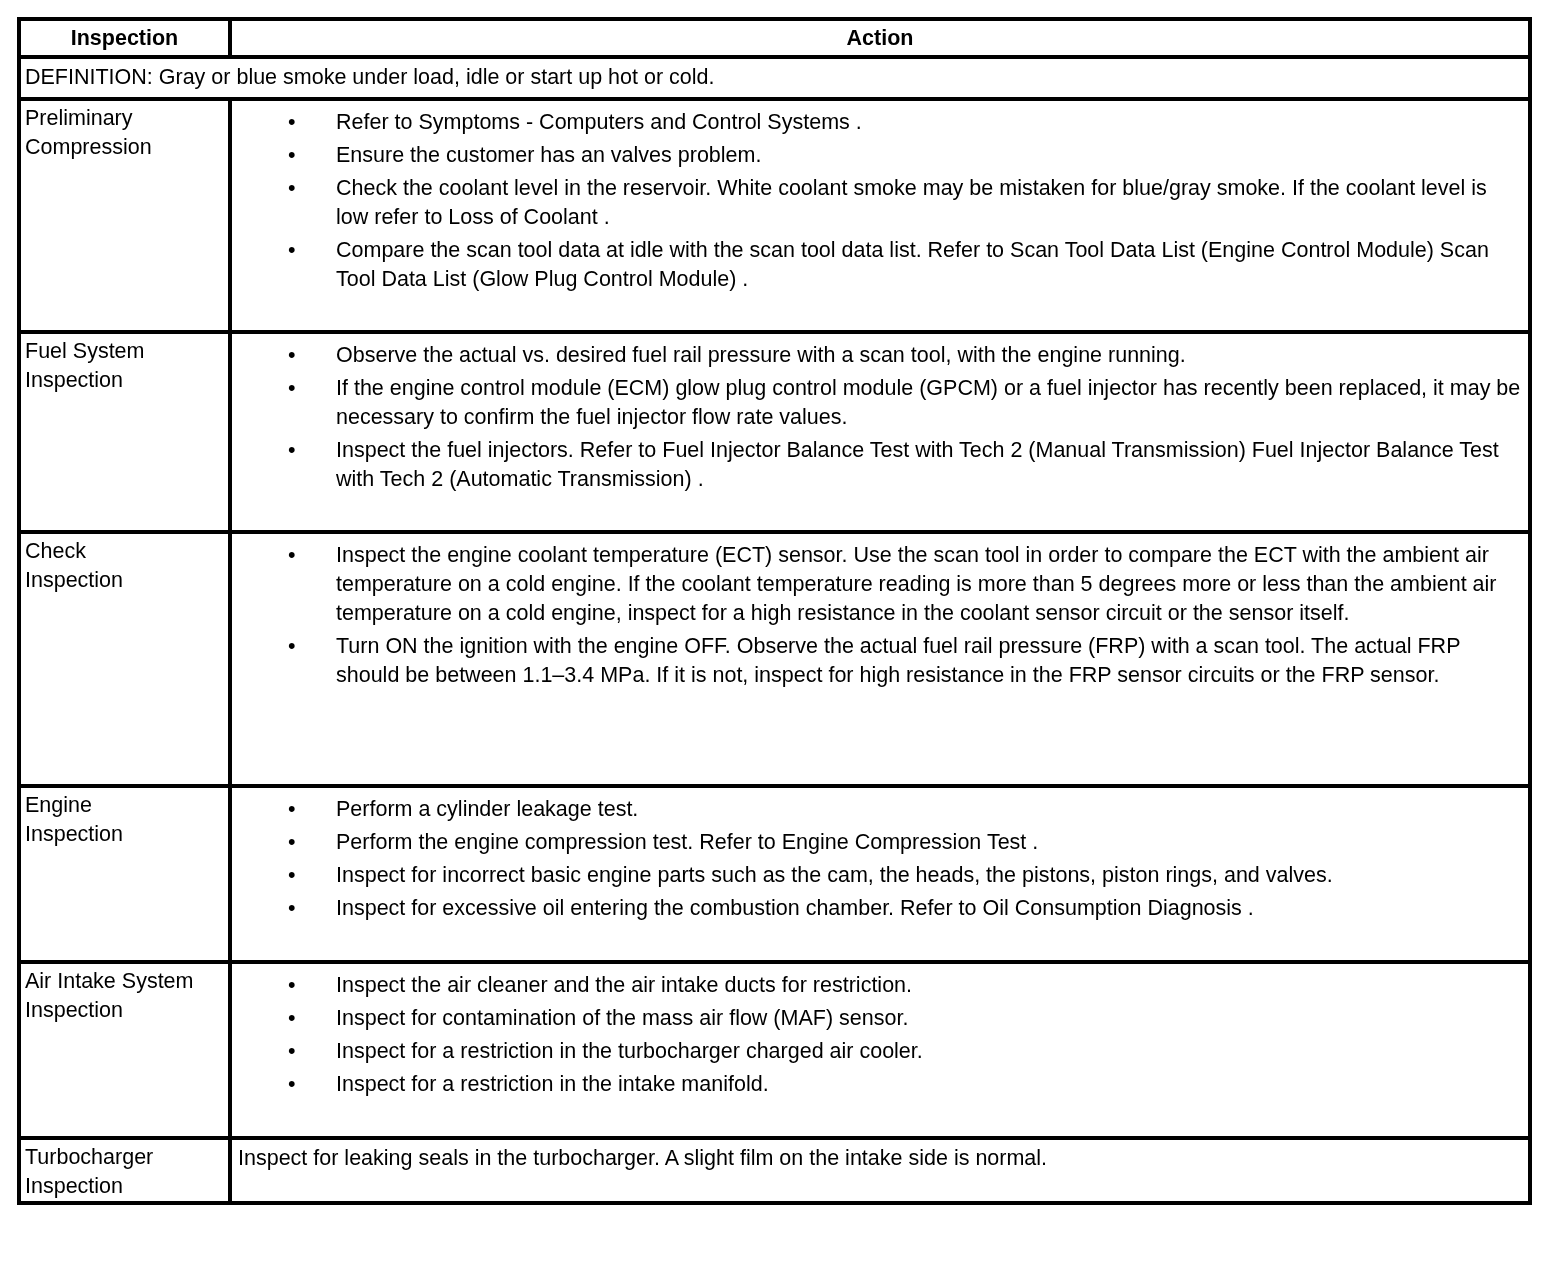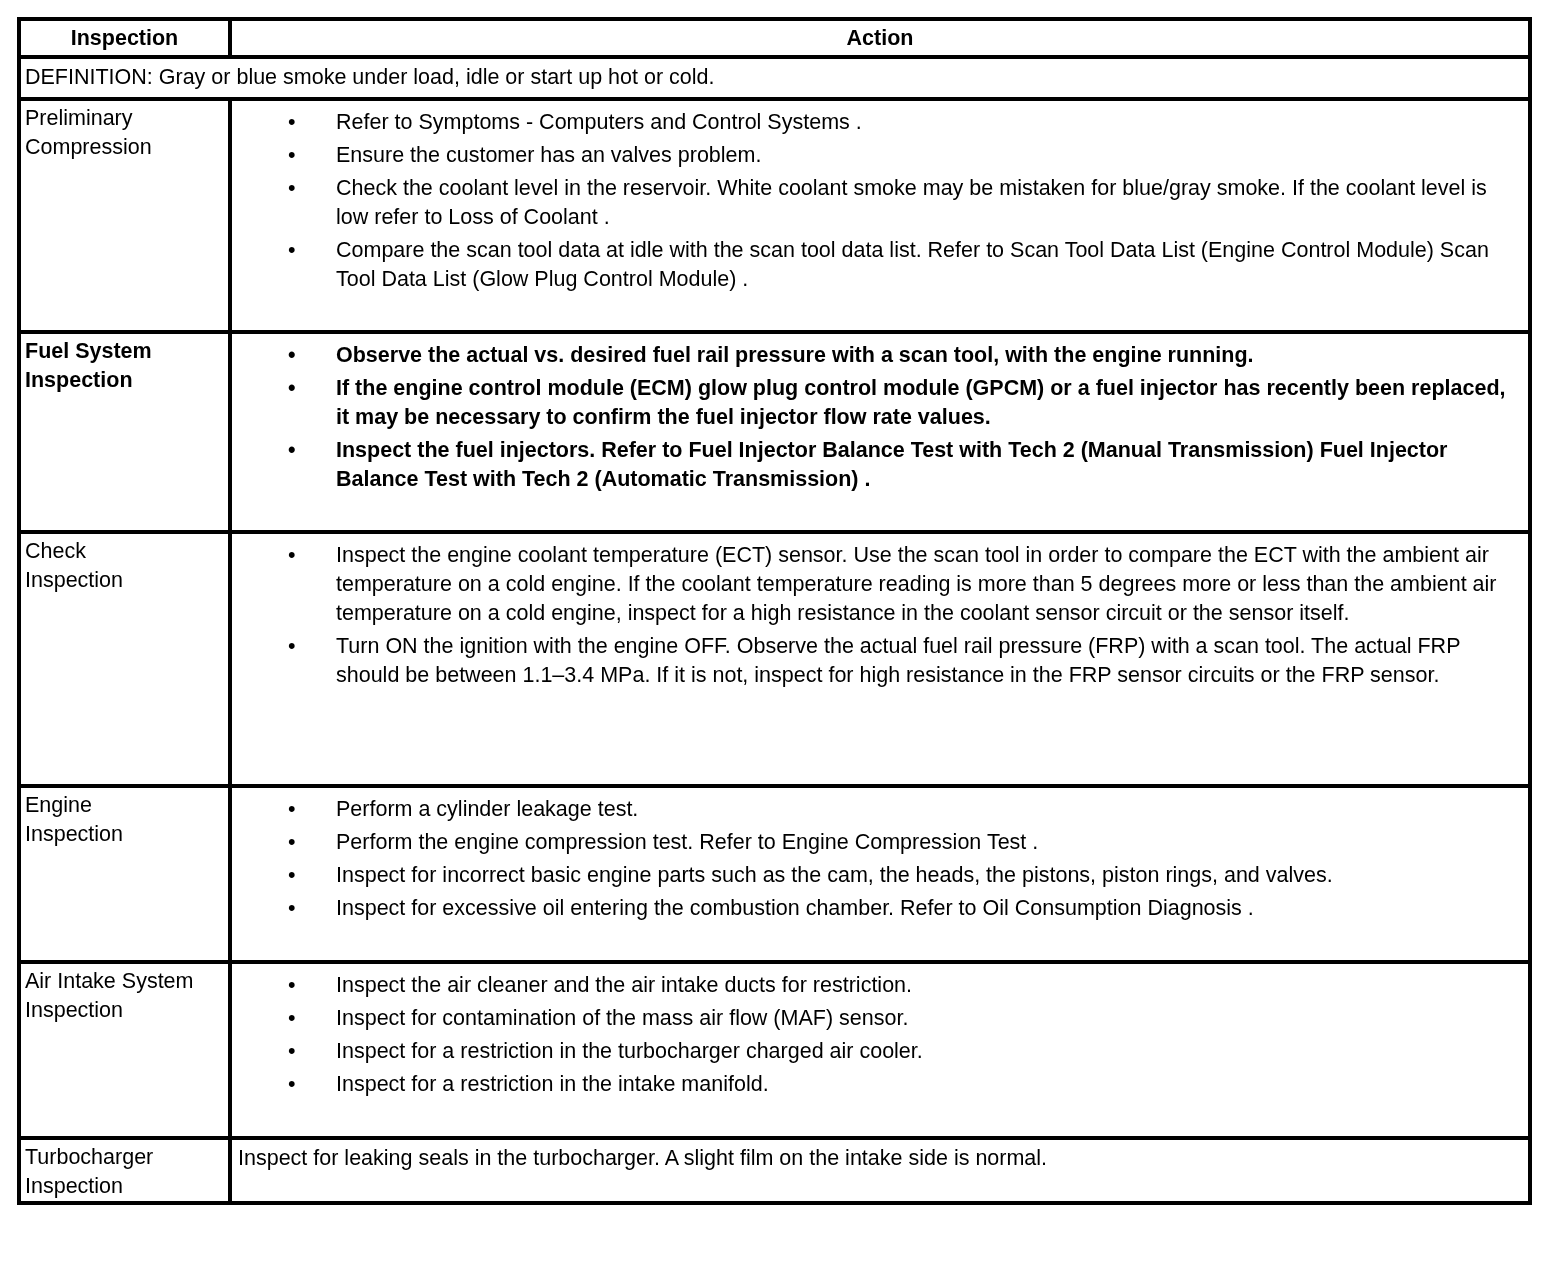--- a/index.html
+++ b/index.html
@@ -43,21 +43,21 @@
         </td>
         <td>
           <ul class="actions">
             <li><span class="bullet">•</span><span>Refer to Symptoms - Computers and Control Systems .</span></li>
             <li><span class="bullet">•</span><span>Ensure the customer has an valves problem.</span></li>
             <li><span class="bullet">•</span><span>Check the coolant level in the reservoir. White coolant smoke may be mistaken for blue/gray smoke. If the coolant level is low refer to Loss of Coolant .</span></li>
             <li><span class="bullet">•</span><span>Compare the scan tool data at idle with the scan tool data list. Refer to Scan Tool Data List (Engine Control Module) Scan Tool Data List (Glow Plug Control Module) .</span></li>
           </ul>
         </td>
       </tr>
-      <tr style="height: 200px; font-weight: bold;">
+      <tr style="height: 200px;">
         <td class="insp">
           <div>Fuel System</div>
           <div>Inspection</div>
         </td>
         <td>
           <ul class="actions">
             <li><span class="bullet">•</span><span>Observe the actual vs. desired fuel rail pressure with a scan tool, with the engine running.</span></li>
             <li><span class="bullet">•</span><span>If the engine control module (ECM) glow plug control module (GPCM) or a fuel injector has recently been replaced, it may be necessary to confirm the fuel injector flow rate values.</span></li>
             <li><span class="bullet">•</span><span>Inspect the fuel injectors. Refer to Fuel Injector Balance Test with Tech 2 (Manual Transmission) Fuel Injector Balance Test with Tech 2 (Automatic Transmission) .</span></li>
           </ul>

